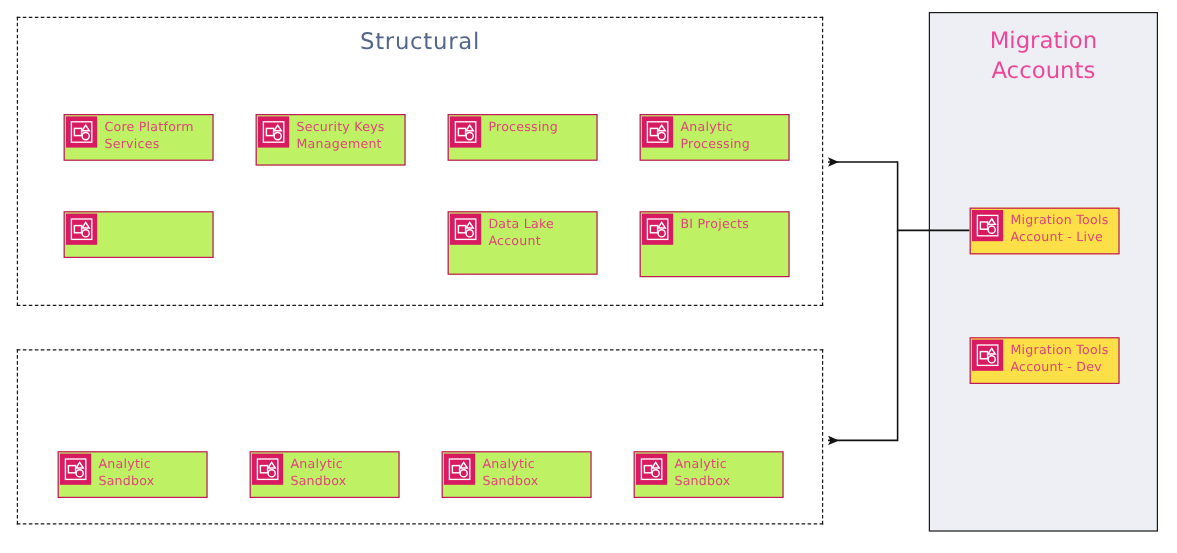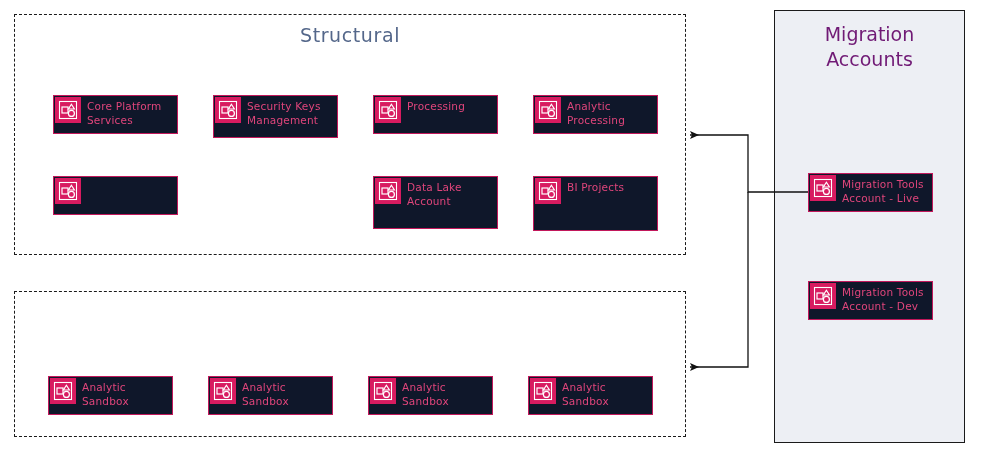--- a/index.html
+++ b/index.html
@@ -43,36 +43,36 @@
     position: absolute;
     border: 1.6px solid #1a1a1a;
     background: #edeff4;
     box-sizing: border-box;
   }
   .panel-title {
     position: absolute;
     left: 0;
     right: 0;
     text-align: center;
-    color: #701a75;
+    color: #ec4899;
     font-family: "DejaVu Sans", sans-serif;
     font-size: 19px;
     line-height: 25px;
     white-space: pre-line;
   }
 
   
   .node {
     position: absolute;
     box-sizing: border-box;
     border: 1.3px solid #c2185b;
-    background: #0f172a;
+    background: #bef264;
   }
   .node.on-gray {
-    background: #0f172a;
+    background: #fde047;
   }
   .node-icon {
     position: absolute;
     left: 1px;
     top: 1px;
     width: 26px;
     height: 26px;
     background: #d81b60;
     display: block;
   }

